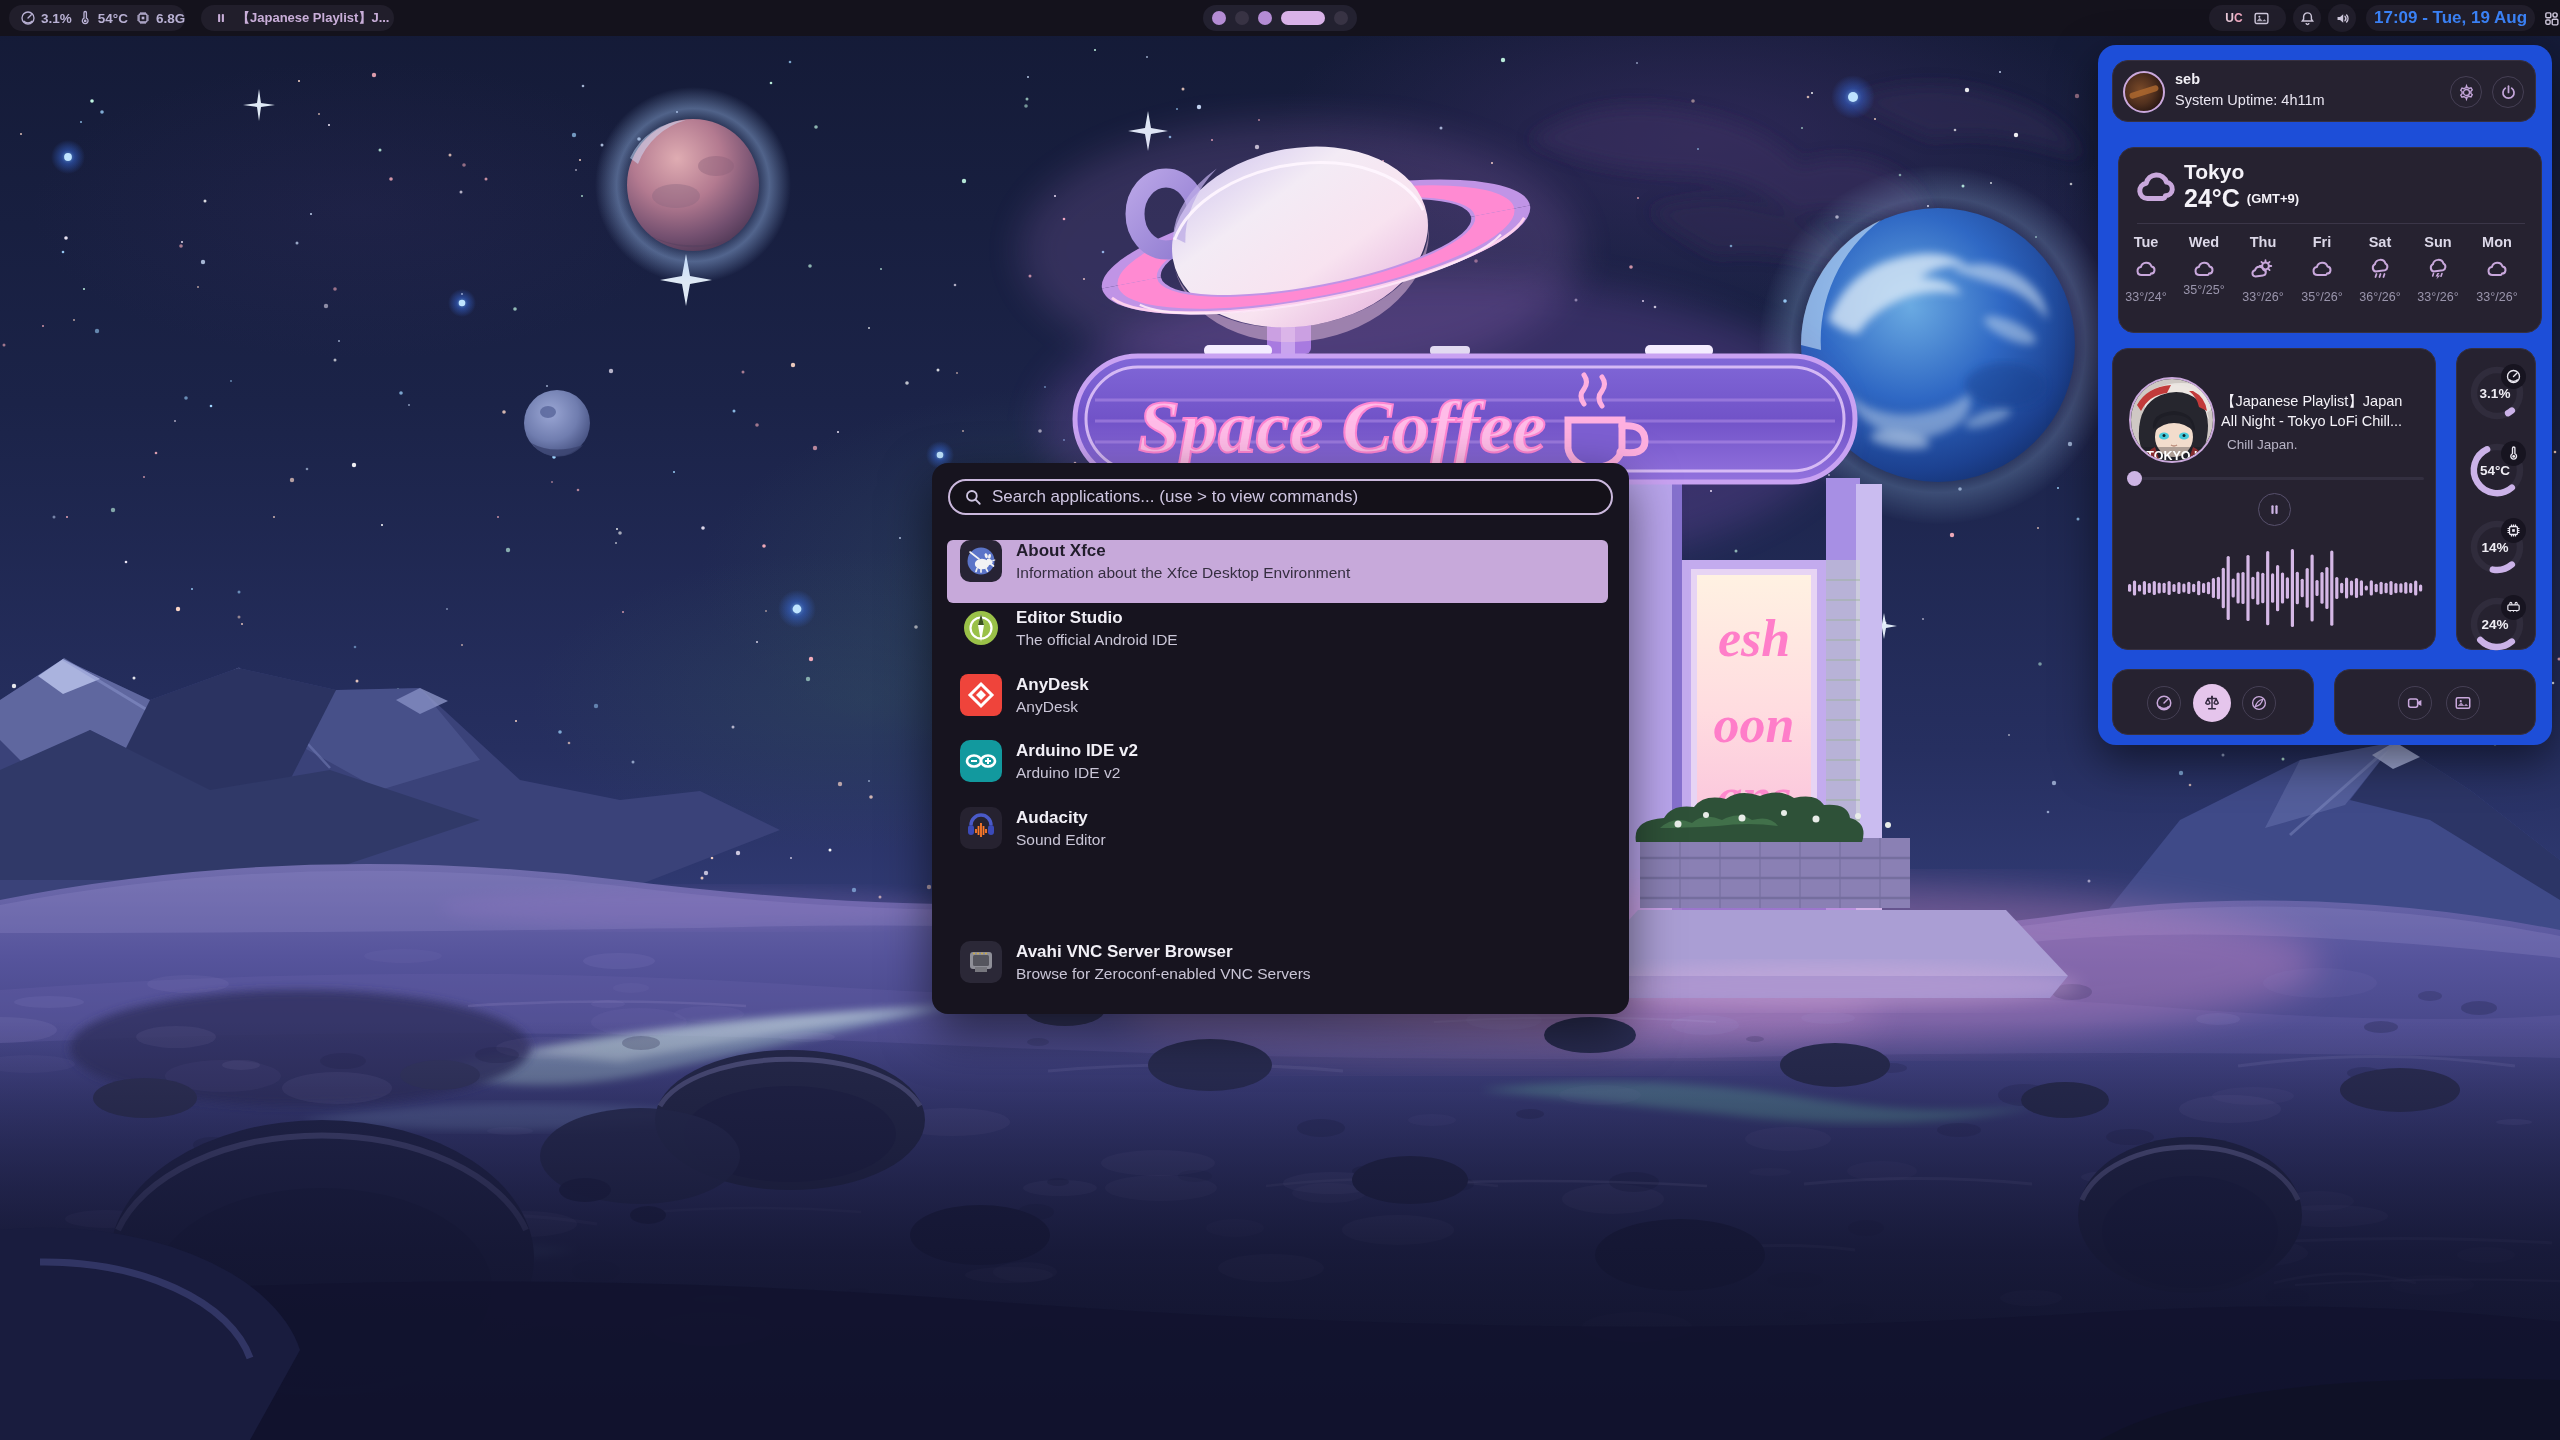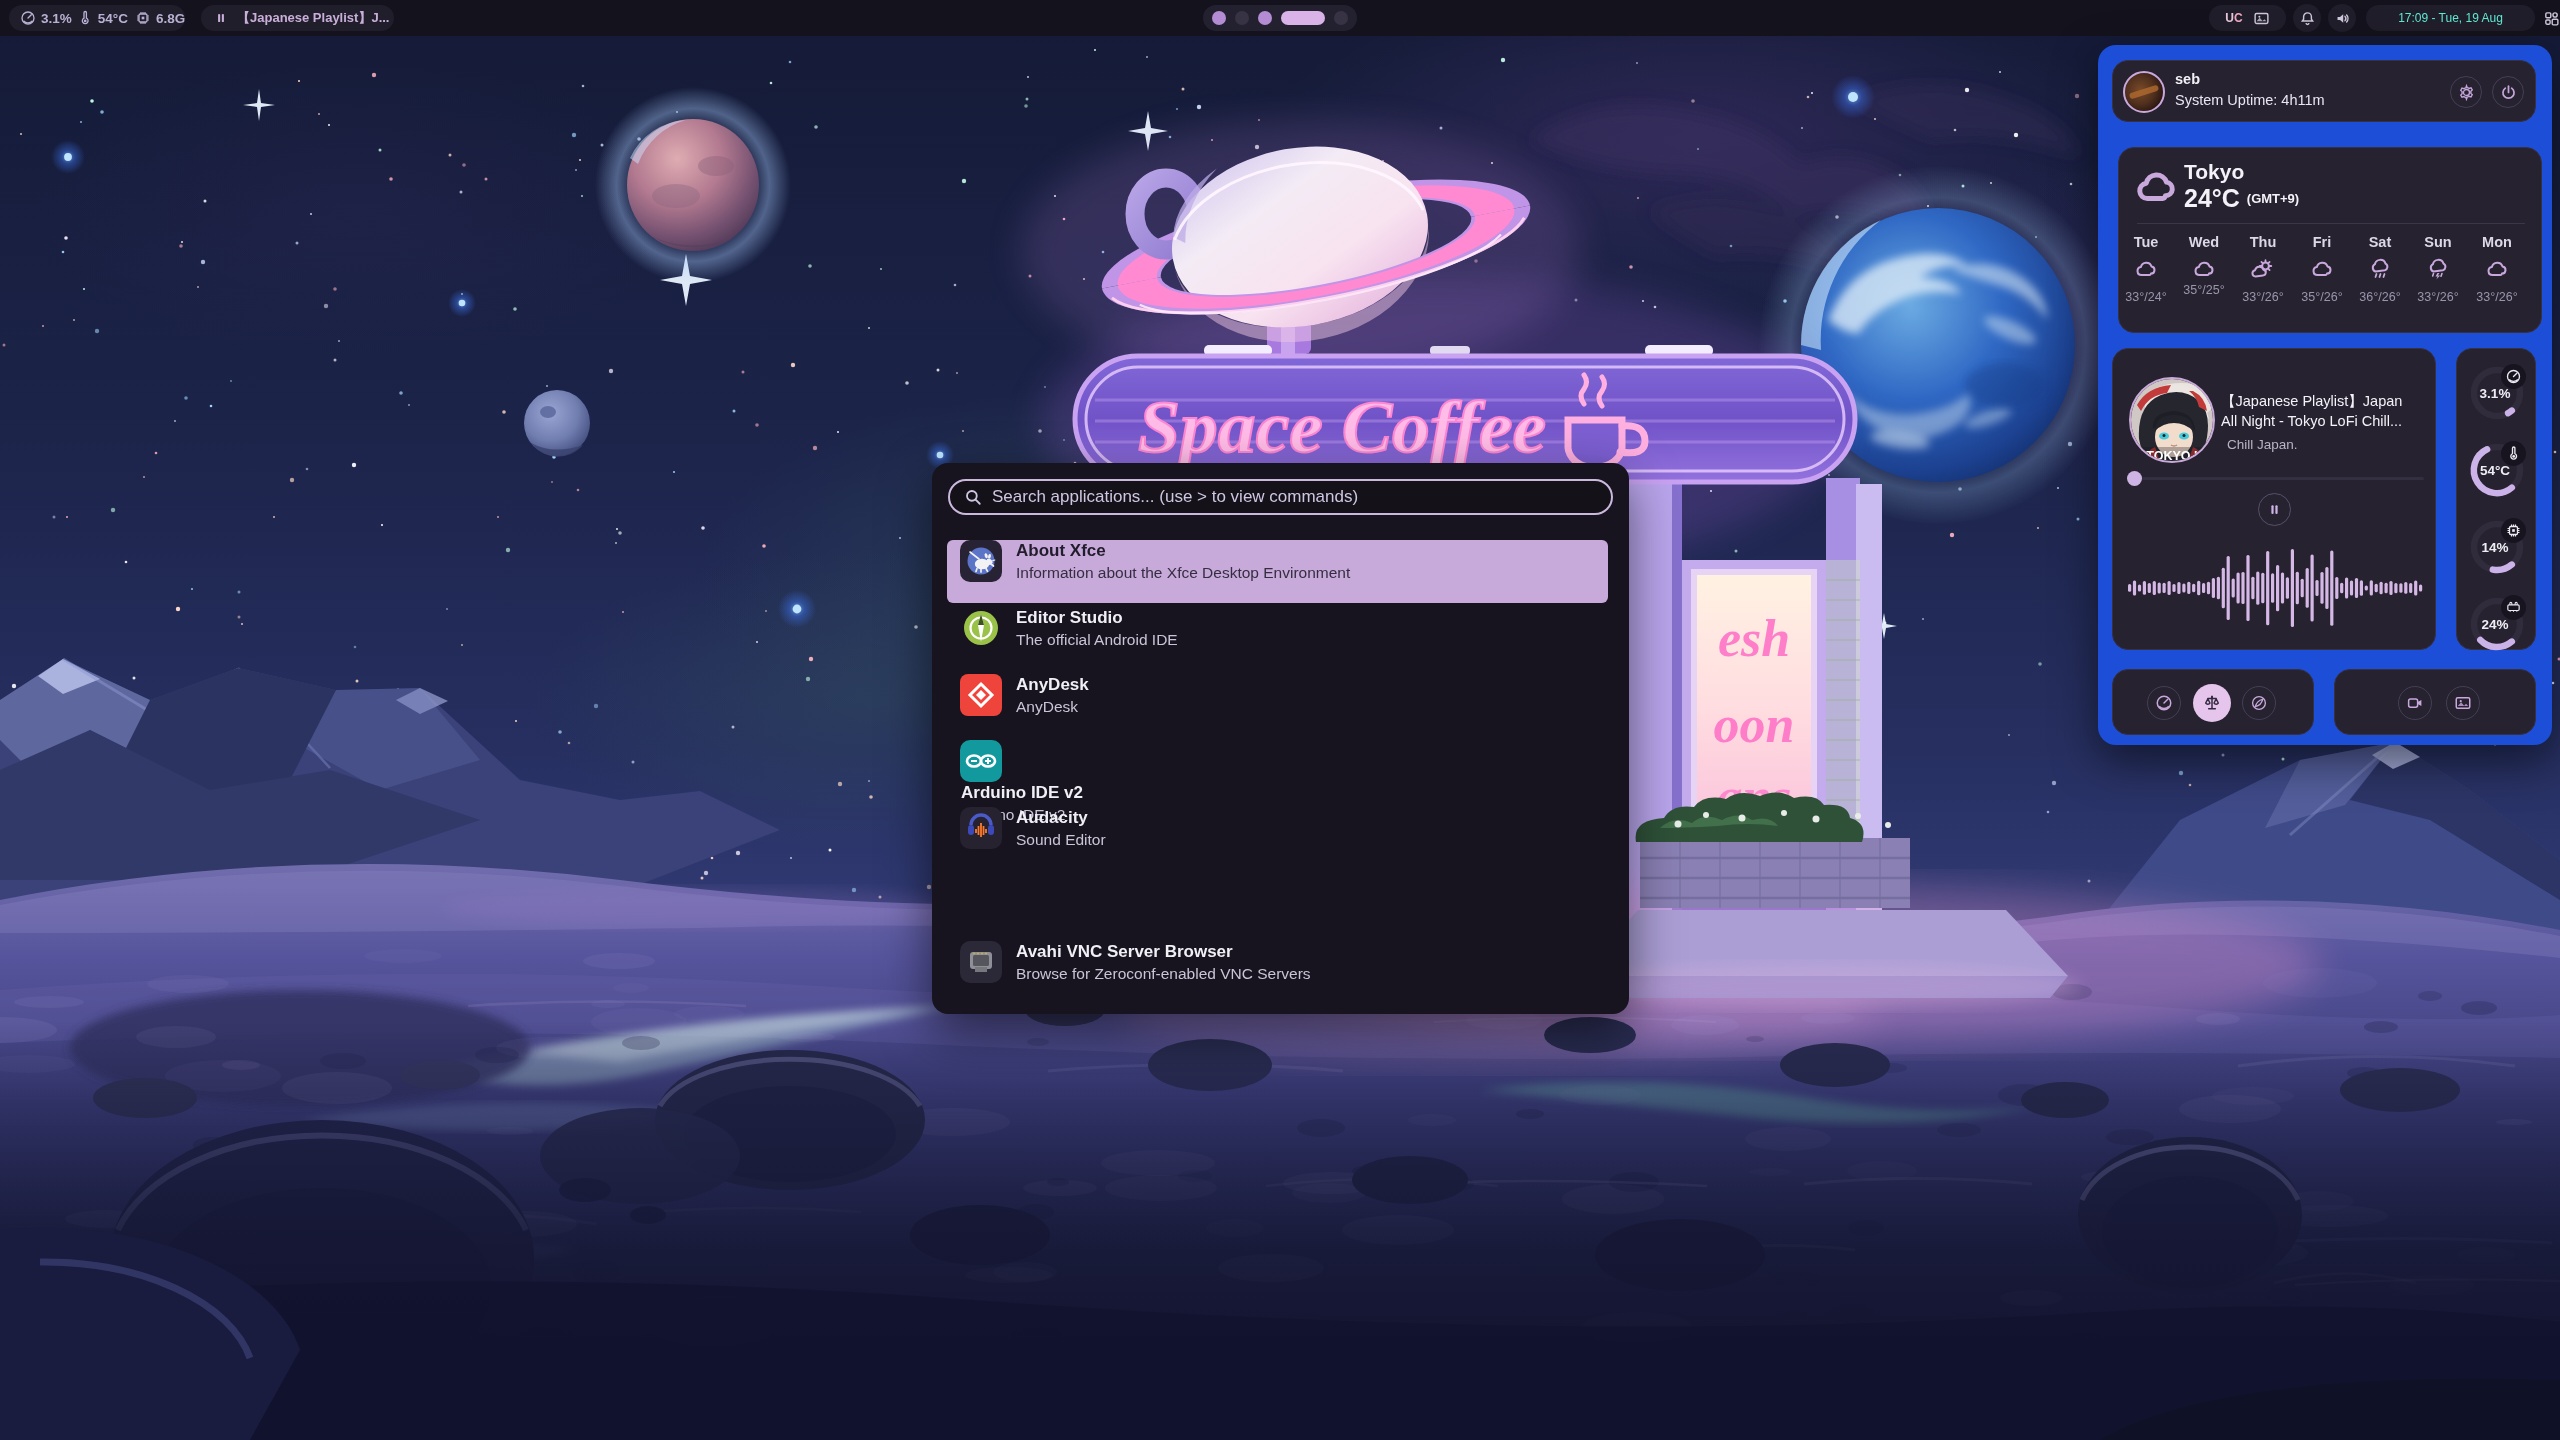--- a/index.html
+++ b/index.html
@@ -952,21 +952,21 @@
         <path d="M12 4 a5.5 5.5 0 0 1 5.5 5.5 v3.5 l1.8 2.6 h-14.6 l1.8 -2.6 v-3.5 a5.5 5.5 0 0 1 5.5 -5.5Z" fill="none" stroke="#cfc8dc" stroke-width="2"></path>
         <path d="M10 18.5 a2 2 0 0 0 4 0" fill="none" stroke="#cfc8dc" stroke-width="2"></path>
       </svg>
     </div>
  <div class="circ" style="left:2328px">
       <svg width="17" height="17" viewBox="0 0 24 24">
         <path d="M5 10 h3.5 L13 6 v12 L8.5 14 H5Z" fill="#cfc8dc"></path>
         <path d="M15.5 9 a4.5 4.5 0 0 1 0 6 M17.8 7 a7.5 7.5 0 0 1 0 10" fill="none" stroke="#cfc8dc" stroke-width="2" stroke-linecap="round"></path>
       </svg>
     </div>
- <div class="pill" style="left:2366px;width:169px;justify-content:center;color:#5eead4;font-weight:normal;font-size:12px">17:09 - Tue, 19 Aug</div>
+ <div class="pill" style="left:2366px;width:169px;justify-content:center;color:#3b82f6;font-weight:bold;font-size:17px">17:09 - Tue, 19 Aug</div>
  <div class="abs" style="left:2543px;top:10px"><svg width="17" height="17" viewBox="0 0 24 24">
         <rect x="4" y="4" width="7" height="7" rx="1.5" fill="none" stroke="#cfc8dc" stroke-width="2"></rect>
         <rect x="14" y="4" width="6" height="6" rx="3" fill="none" stroke="#cfc8dc" stroke-width="2"></rect>
         <rect x="4" y="14" width="6" height="6" rx="1.5" fill="none" stroke="#cfc8dc" stroke-width="2"></rect>
         <rect x="13" y="13" width="8" height="8" rx="1.5" fill="none" stroke="#cfc8dc" stroke-width="2"></rect>
       </svg></div>
 </div>
 
 <div id="launcher">
  <div id="searchbar"><span style="margin:0 10px 0 14px;display:flex">
@@ -1014,21 +1014,21 @@
           <rect width="42" height="42" rx="8" fill="#ef443b"></rect>
           <path d="M21 10 L32 21 L21 32 L10 21Z" fill="none" stroke="#fff" stroke-width="3"></path>
           <path d="M21 16 L26 21 L21 26 L16 21Z" fill="#fff"></path>
         </svg>
       </div>
   <div style="margin-left:14px">
         <div class="rt1">AnyDesk</div>
         <div class="rt2">AnyDesk</div>
       </div>
     </div>
-<div class="row" style="top:277px;width:666px;flex-direction:column;">
+<div class="row" style="top:277px;width:666px;">
   <div class="rowic" style="background:transparent">
         <svg width="42" height="42" viewBox="0 0 42 42">
           <rect width="42" height="42" rx="10" fill="#12999e"></rect>
           <ellipse cx="14" cy="21" rx="7" ry="5.5" fill="none" stroke="#fff" stroke-width="2.6"></ellipse>
           <ellipse cx="28" cy="21" rx="7" ry="5.5" fill="none" stroke="#fff" stroke-width="2.6"></ellipse>
           <path d="M11 21 h6 M25 21 h6 M28 18 v6" stroke="#fff" stroke-width="2"></path>
         </svg>
       </div>
   <div style="margin-left:14px">
         <div class="rt1">Arduino IDE v2</div>

